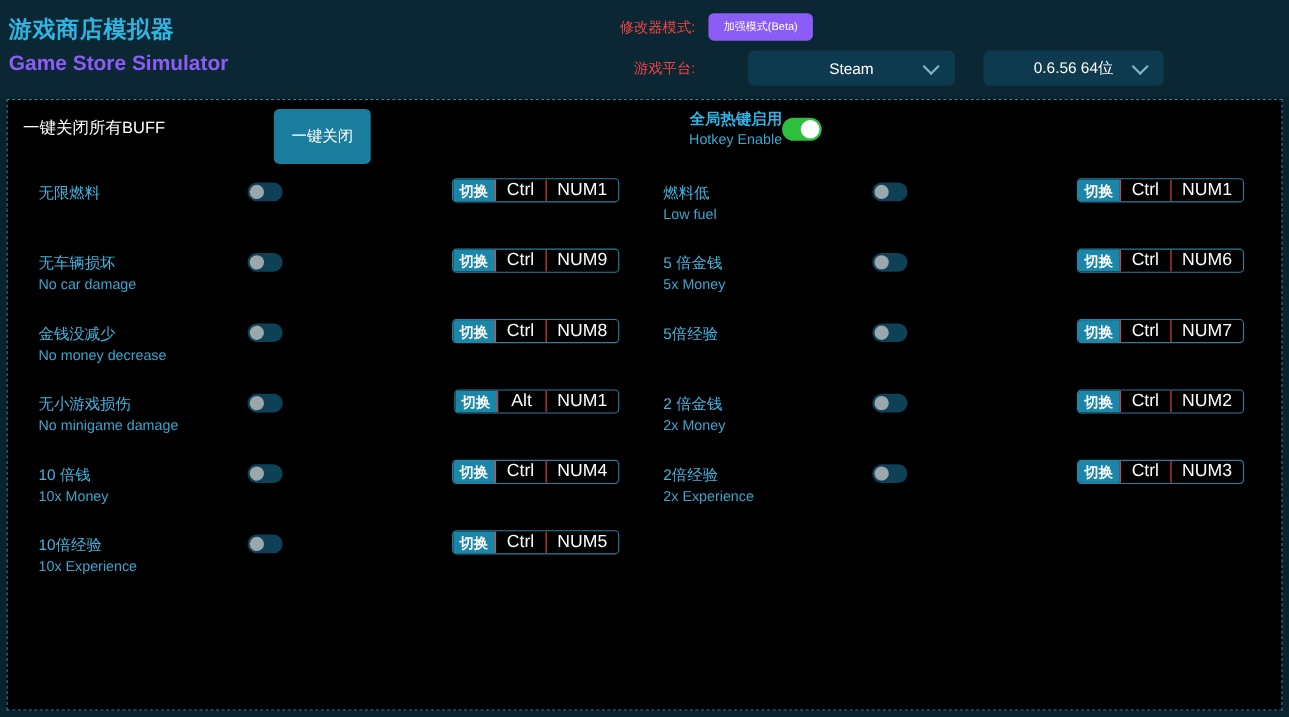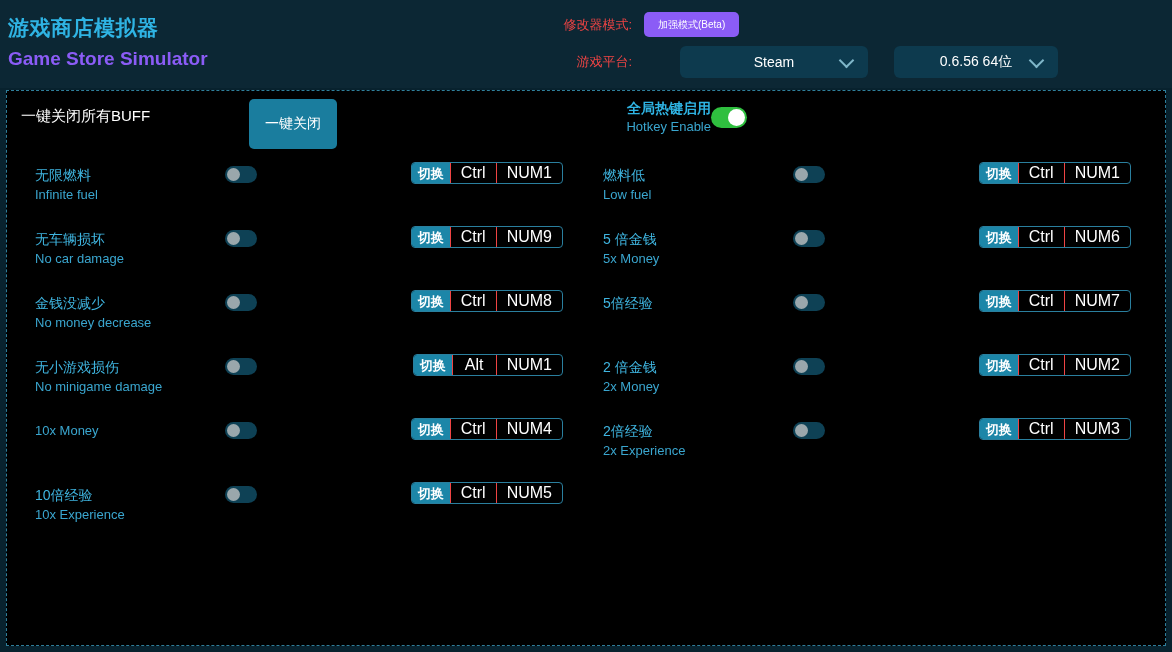--- a/index.html
+++ b/index.html
@@ -364,21 +364,20 @@
         </div>
       </div>
 
     </div>
 
     <div class="cheat-area">
       <div class="column col-left" id="col-left">
           <div class="cheat-row">
             <div class="cheat-names">
               <div class="name-cn">无限燃料</div>
-              <div class="name-en">Infinite fuel</div>
             </div>
             <div class="cheat-toggle-wrap">
               <div class="toggle">
                 <span class="knob"></span>
               </div>
             </div>
             <div class="hk-badge">
               <span class="hk-action">切换</span>
               <span class="hk-key">Ctrl</span>
               <span class="hk-key num">NUM1</span>
@@ -427,20 +426,21 @@
               </div>
             </div>
             <div class="hk-badge">
               <span class="hk-action">切换</span>
               <span class="hk-key">Alt</span>
               <span class="hk-key num">NUM1</span>
             </div>
           </div>
           <div class="cheat-row">
             <div class="cheat-names">
+              <div class="name-cn">10 倍钱</div>
               <div class="name-en">10x Money</div>
             </div>
             <div class="cheat-toggle-wrap">
               <div class="toggle">
                 <span class="knob"></span>
               </div>
             </div>
             <div class="hk-badge">
               <span class="hk-action">切换</span>
               <span class="hk-key">Ctrl</span>

